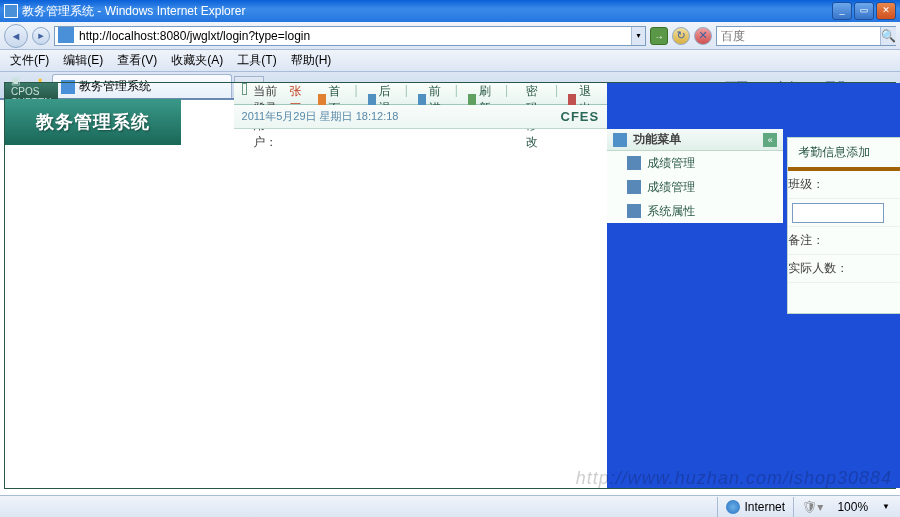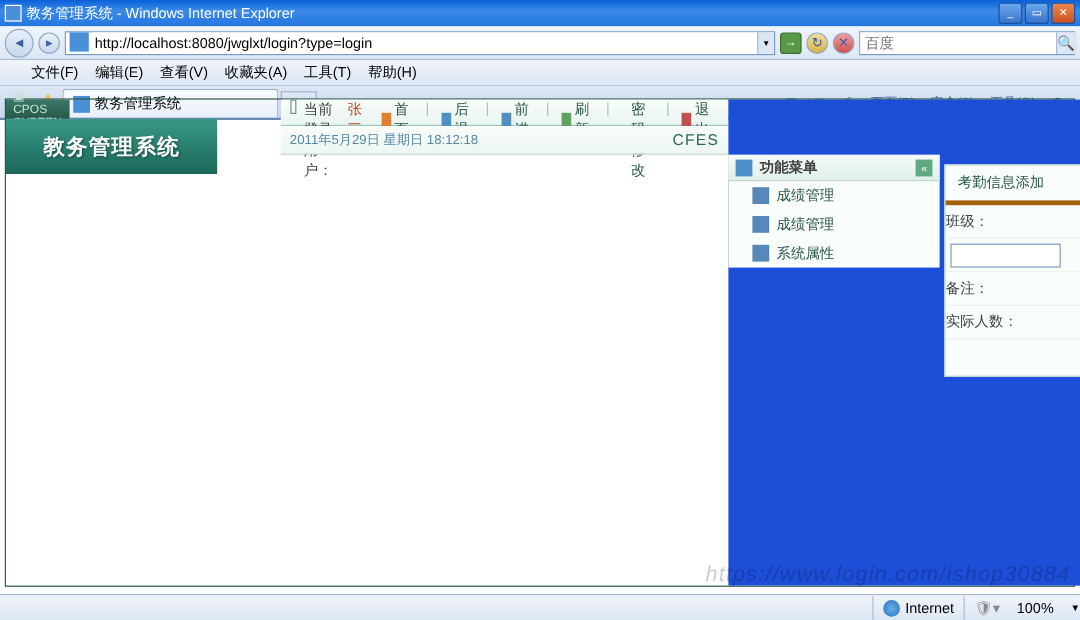--- a/index.html
+++ b/index.html
@@ -19,21 +19,21 @@
 .addr{flex:1;height:20px;background:#fff;border:1px solid #7a9cc0;display:flex;align-items:flex-start}
 .addr .ico{width:16px;height:16px;margin:0 3px;background:#4a90d8}
 .addr input{flex:1;border:none;outline:none;height:18px;padding:0 2px}
 .addr .dd{width:14px;background:#dce6f4;border-left:1px solid #a8bcd8;height:18px;text-align:center;line-height:18px;font-size:8px}
 .gobtn{width:18px;height:18px;background:#5a9848;border-radius:3px;border:1px solid #3a7028;color:#fff;text-align:center;line-height:16px;font-size:10px}
 .search{width:180px;height:20px;background:#fff;border:1px solid #7a9cc0;display:flex;align-items:center}
 .search input{flex:1;border:none;outline:none;height:18px;padding:0 4px;color:#888}
 .search .sico{width:20px;height:18px;background:#dce6f4;border-left:1px solid #a8bcd8;text-align:center;line-height:18px}
 
 
-.menubar{height:22px;background:linear-gradient(to bottom,#f0f4fa,#dce6f4);border-bottom:1px solid #a8bcd8;display:flex;align-items:center;padding:0 20px;gap:2px}
+.menubar{height:22px;background:linear-gradient(to bottom,#f0f4fa,#dce6f4);border-bottom:1px solid #a8bcd8;display:flex;align-items:center;padding:0 4px;gap:2px}
 .menubar span{padding:2px 6px}
 
 
 .tabbar{height:28px;background:linear-gradient(to bottom,#dce6f4,#c8d8ec);border-bottom:2px solid #6a88b0;display:flex;align-items:flex-end;padding:0 4px}
 .star{width:20px;height:20px;margin:2px;color:#f8c020;font-size:14px;text-align:center}
 .tab{height:24px;background:linear-gradient(to bottom,#fafcff,#e8f0fa);border:1px solid #a0b4d0;border-bottom:none;border-radius:3px 3px 0 0;display:flex;align-items:center;padding:0 8px;gap:4px;min-width:180px}
 .tab .ico{width:14px;height:14px;background:#4a90d8}
 .newtab{width:30px;height:22px;background:linear-gradient(to bottom,#e0e8f4,#c8d4e8);border:1px solid #a0b4d0;border-bottom:none;margin-left:2px}
 .tabspacer{flex:1}
 .tbicons{display:flex;gap:8px;padding:4px;align-items:center}
@@ -57,21 +57,21 @@
 .hico.fwd{background:#5090c0}
 .hico.ref{background:#60a060}
 .hico.pwd{background:#c05050}
 .hico.exit{background:#c05050}
 .hsep{color:#a0c8b8}
 
 
 .appinfo{height:24px;background:linear-gradient(to bottom,#f8fcfa,#ecf6f2);border-bottom:1px solid #c0d8cc;display:flex;align-items:center;padding:0 8px}
 .appinfo .ts{color:#5888a8;font-size:11px}
 .brandspacer{flex:1}
-.brand{font-weight:normal;color:#2a6858;font-size:13px;letter-spacing:1px}
+.brand{font-weight:bold;color:#2a6858;font-size:13px;letter-spacing:1px}
 
 
 .appbody{flex:1;display:flex;background:#1d4ed8}
 .leftcol{width:176px;display:flex;flex-direction:column;padding:0}
 
 
 .logo{height:46px;background:linear-gradient(to bottom,#3a9888,#1a6858);color:#fff;display:flex;align-items:center;justify-content:center;font-size:18px;font-weight:bold;letter-spacing:1px;text-shadow:1px 1px 2px rgba(0,0,0,.4);position:absolute;top:16px;left:0;width:176px}
 
 
 .sidebar{margin-top:46px;background:#fafefa}
@@ -90,21 +90,21 @@
 .formrow{display:flex;align-items:center;height:28px;border-bottom:1px solid #eaf2ee}
 .formlbl{width:180px;text-align:left;padding-right:6px;color:#404040}
 .formctl{padding-left:4px}
 .formctl select,.formctl input{height:20px;border:1px solid #7a9cc0;background:#fff;font-size:12px;padding:0 2px}
 .formctl select{width:92px}
 .formctl input{width:92px}
 .btnrow{padding:6px 0 6px 184px;display:flex;gap:4px}
 .fbtn{height:18px;padding:0 6px;background:linear-gradient(to bottom,#f8f8f8,#e0e0e0);border:1px solid #888;font-size:11px;cursor:pointer}
 
 
-.status{position:absolute;bottom:0;left:0;right:0;height:22px;background:linear-gradient(to bottom,#f0f4fa,#dce6f4);border-top:1px solid #a8bcd8;display:flex;align-items:center;padding:0 0;gap:8px}
+.status{position:absolute;bottom:0;left:0;right:0;height:22px;background:linear-gradient(to bottom,#f0f4fa,#dce6f4);border-top:1px solid #a8bcd8;display:flex;align-items:center;padding:0 10px;gap:8px}
 .status .sflex{flex:1}
 .status .globe{width:14px;height:14px;background:radial-gradient(circle,#6ab0e8,#2870c0);border-radius:50%}
 .status .zone{border-left:1px solid #a8bcd8;border-right:1px solid #a8bcd8;padding:0 8px;height:20px;display:flex;align-items:center;gap:4px}
 .status .zoom{padding:0 6px}
 
 
 .cursor{position:absolute;width:12px;height:16px;pointer-events:none}
 
 
 .wm{position:absolute;right:8px;bottom:28px;font-size:18px;color:rgba(0,0,0,.2);font-style:italic;letter-spacing:1px}
@@ -280,13 +280,13 @@
   <div class="sflex"></div>
   <div class="zone">
     <span class="globe"></span>
     <span>Internet</span>
   </div>
   <span style="color:#888">🛡▾</span>
   <span class="zoom">100%</span>
   <span style="font-size:8px">▼</span>
 </div>
 
-<div class="wm">https://www.login.com/ishop30884</div>
+<div class="wm">http://www.huzhan.com/ishop30884</div>
 
 </body></html>

